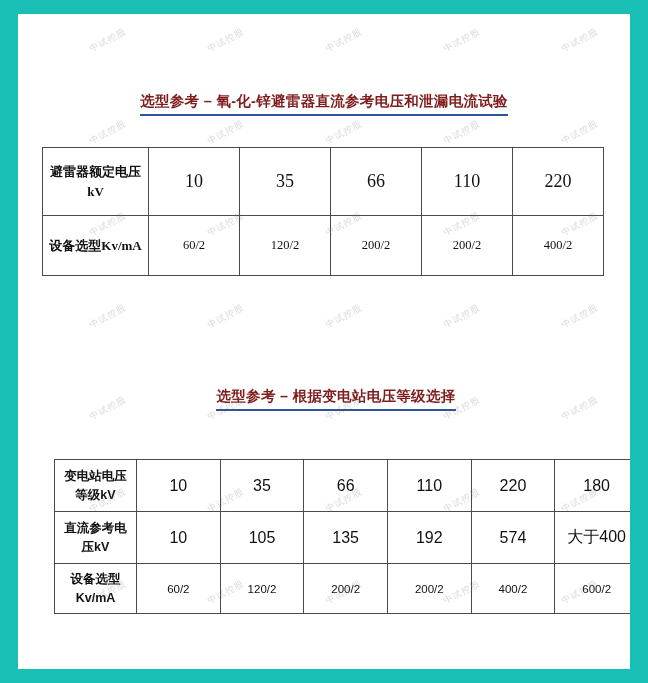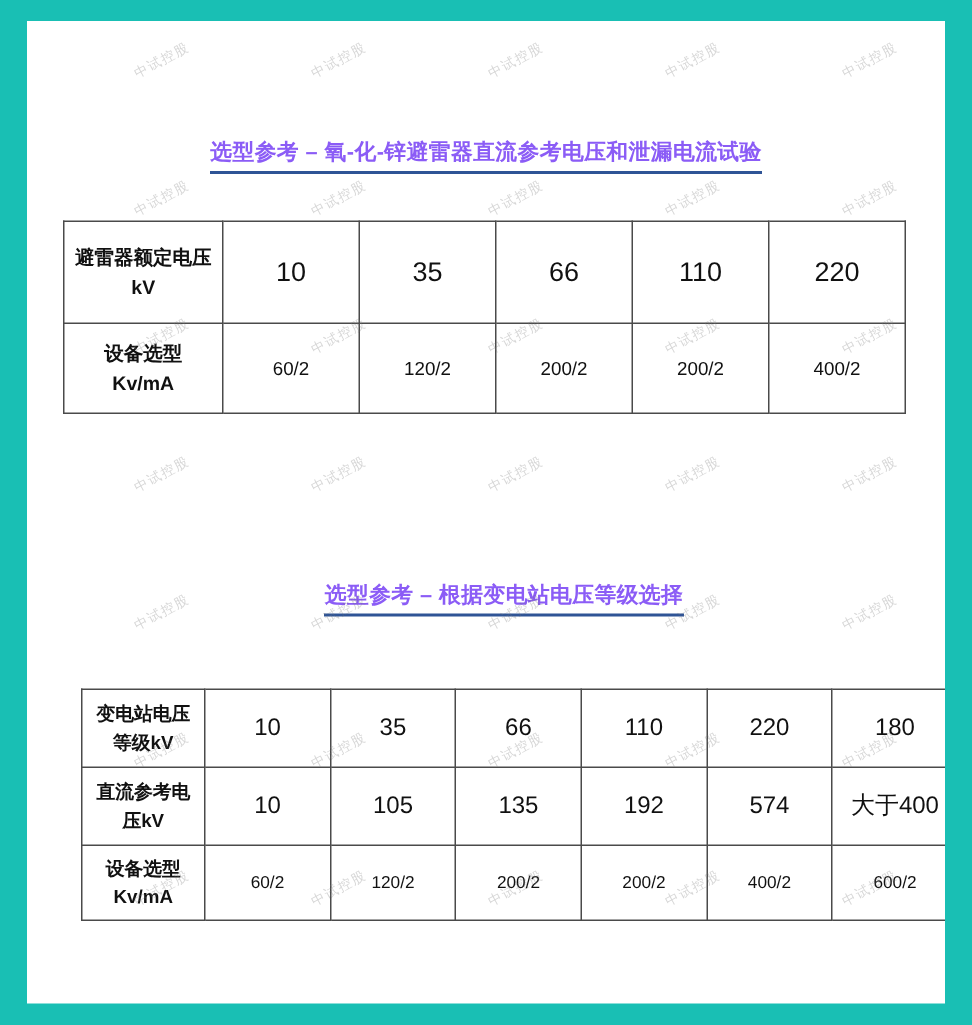--- a/index.html
+++ b/index.html
@@ -28,21 +28,21 @@
     position: relative;
     width: 100%;
     height: 100%;
     padding: 0;
   }
 
   .section-title {
     text-align: center;
     font-size: 14.5px;
     font-weight: bold;
-    color: #8b5cf6;
+    color: #7f1d1d;
     letter-spacing: 0.3px;
   }
   .title-inner {
     display: inline-block;
     border-bottom: 2px solid #2f5496;
     padding-bottom: 3px;
   }
 
   #title1 { position: absolute; left: 0; top: 78px; width: 100%; }
   #title2 { position: absolute; left: 0; top: 373px; width: 100%; padding-left: 24px; }
@@ -57,20 +57,21 @@
     vertical-align: middle;
     color: #111;
   }
 
   
   #table1 {
     position: absolute;
     left: 24px;
     top: 133px;
     width: 562px;
+    font-family: Liberation Serif, serif;
   }
   #table1 td { height: 68px; }
   #table1 td.label {
     width: 106px;
     font-size: 13px;
     font-weight: bold;
     line-height: 1.5;
     padding: 0 6px;
   }
   #table1 td.val { font-size: 18px; }

